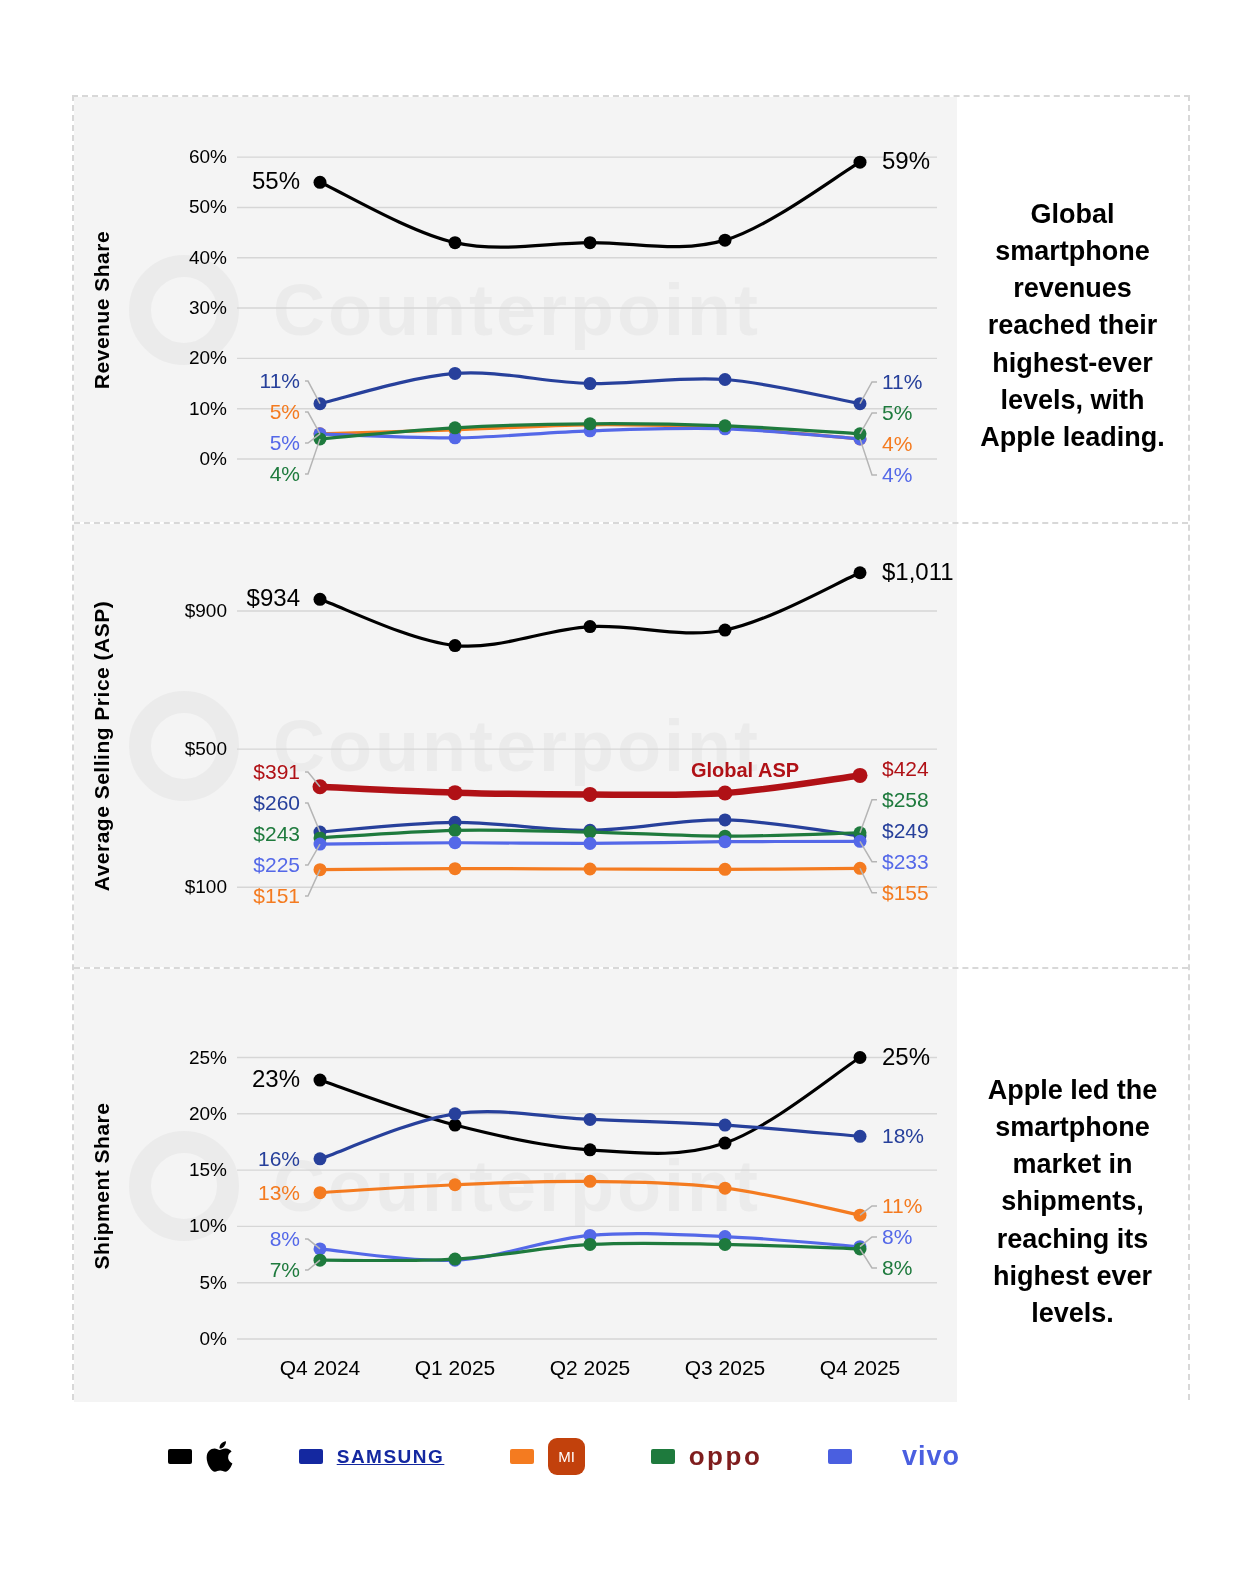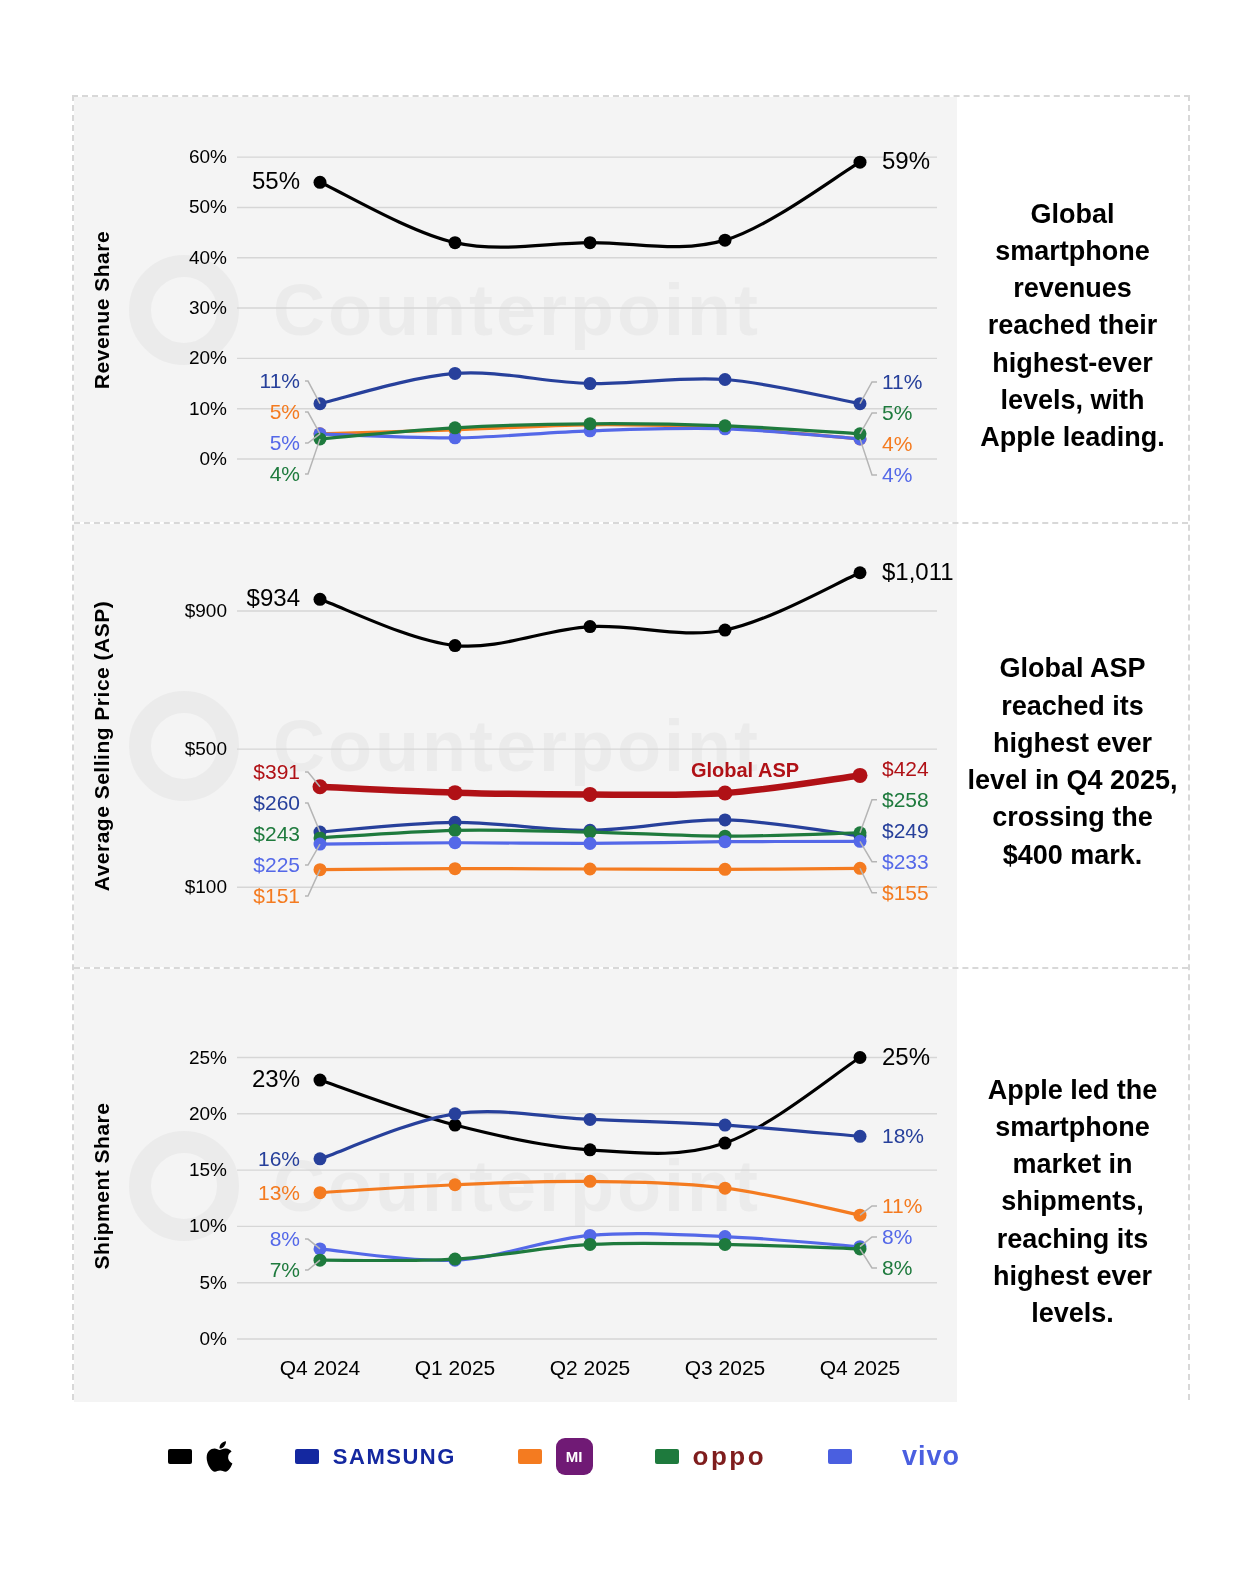--- a/index.html
+++ b/index.html
@@ -36,23 +36,23 @@
   .watermark { position:absolute; left:55px; top:50%; transform:translateY(-50%);
                display:flex; align-items:center; gap:34px; opacity:.08; pointer-events:none; }
   .wm-ring { width:110px; height:110px; border:22px solid #8a8a8a; border-radius:50%; flex:0 0 auto; }
   .wm-text { font-size:72px; font-weight:bold; color:#8a8a8a; letter-spacing:3px; white-space:nowrap; }
 
   .legend { position:absolute; top:1438px; left:168px; width:792px;
             display:flex; align-items:center; justify-content:space-between; }
   .legend-item { display:flex; align-items:center; gap:14px; }
   .swatch { width:24px; height:15px; border-radius:2px; display:inline-block; }
   .apple-logo { width:27px; height:35px; fill:#000; display:block; }
-  .brand-samsung { font-size:22px; font-weight:bold; color:#1428a0; letter-spacing:1.5px; }
-  .mi-badge { width:37px; height:37px; border-radius:9px; background:#701a75; color:#fff;
-              display:flex; align-items:center; justify-content:center; font-size:15px; font-weight:bold; }
+  .brand-samsung { font-size:19px; font-weight:bold; color:#1428a0; letter-spacing:1.5px;text-decoration:underline; }
+  .mi-badge { width:37px; height:37px; border-radius:9px; background:#c2410c; color:#fff;
+              display:flex; align-items:center; justify-content:center; font-size:15px; font-weight:normal; }
   .brand-oppo { font-size:26px; font-weight:bold; color:#7f1d1d; letter-spacing:2.5px; }
   .brand-vivo { font-size:27px; font-weight:bold; color:#4a5fe0; letter-spacing:1px;margin-left:36px; }
 </style>
 </head>
 <body>
 
 <div class="page">
   <div class="frame">
 
     <section class="row" id="row0">
@@ -196,23 +196,20 @@
             <text x="730" y="251.7256603773585" text-anchor="start" class="callout" fill="#b01116">$424</text>
             <path d="M725 275.7256603773585 L720 275.7256603773585 L708 308.72830188679245" fill="none" stroke="#b5b5b5" stroke-width="1.5"></path>
             <text x="730" y="282.7256603773585" text-anchor="start" class="callout" fill="#1e7a3d">$258</text>
             <text x="730" y="313.7256603773585" text-anchor="start" class="callout" fill="#27409b">$249</text>
             <path d="M725 337.7256603773585 L720 337.7256603773585 L708 317.36037735849055" fill="none" stroke="#b5b5b5" stroke-width="1.5"></path>
             <text x="730" y="344.7256603773585" text-anchor="start" class="callout" fill="#5468e8">$233</text>
             <path d="M725 368.7256603773585 L720 368.7256603773585 L708 344.29245283018867" fill="none" stroke="#b5b5b5" stroke-width="1.5"></path>
             <text x="730" y="375.7256603773585" text-anchor="start" class="callout" fill="#f47b20">$155</text>
           </svg>
       </div>
-      <div class="note-zone">
-        <p class="note">Global ASP reached its highest ever level in Q4 2025, crossing the $400 mark.</p>
-      </div>
     </section>
 
     <section class="row" id="row2">
       <div class="chart-zone">
         <div class="watermark">
           <span class="wm-ring"></span>
           <span class="wm-text">Counterpoint</span>
         </div>
         <div class="ylabel">Shipment Share</div>
         <svg class="plot" width="800" height="435" viewBox="0 0 800 435">

